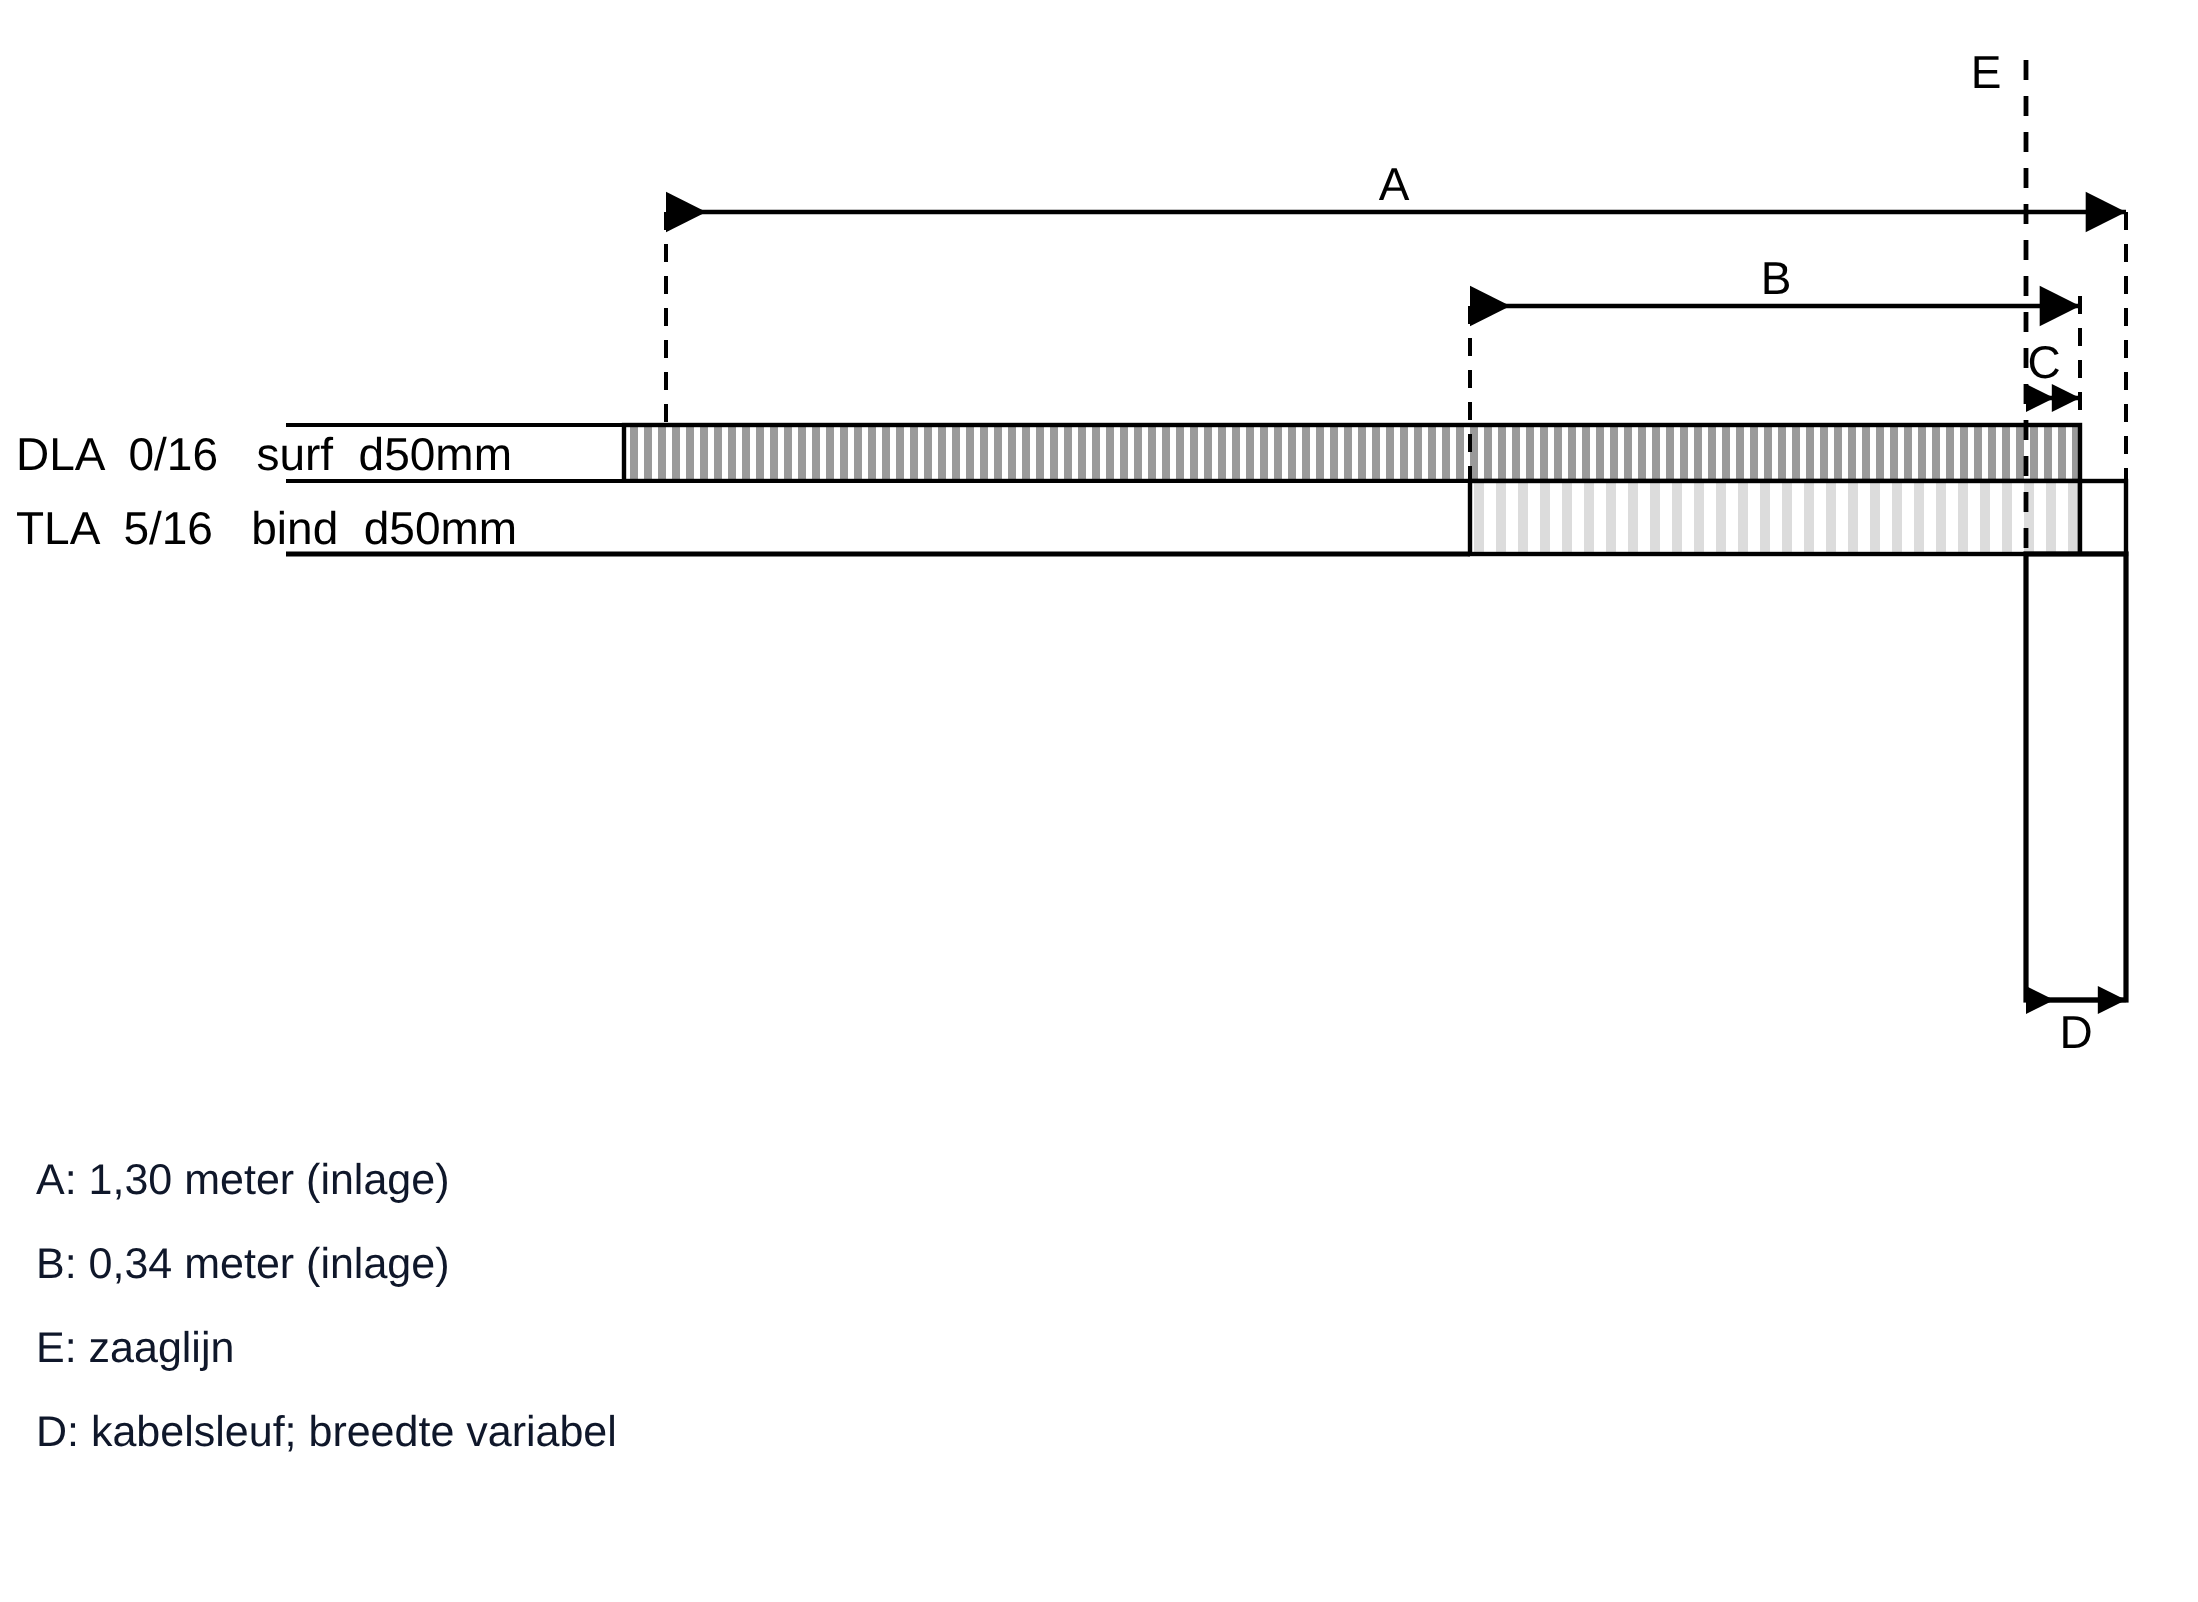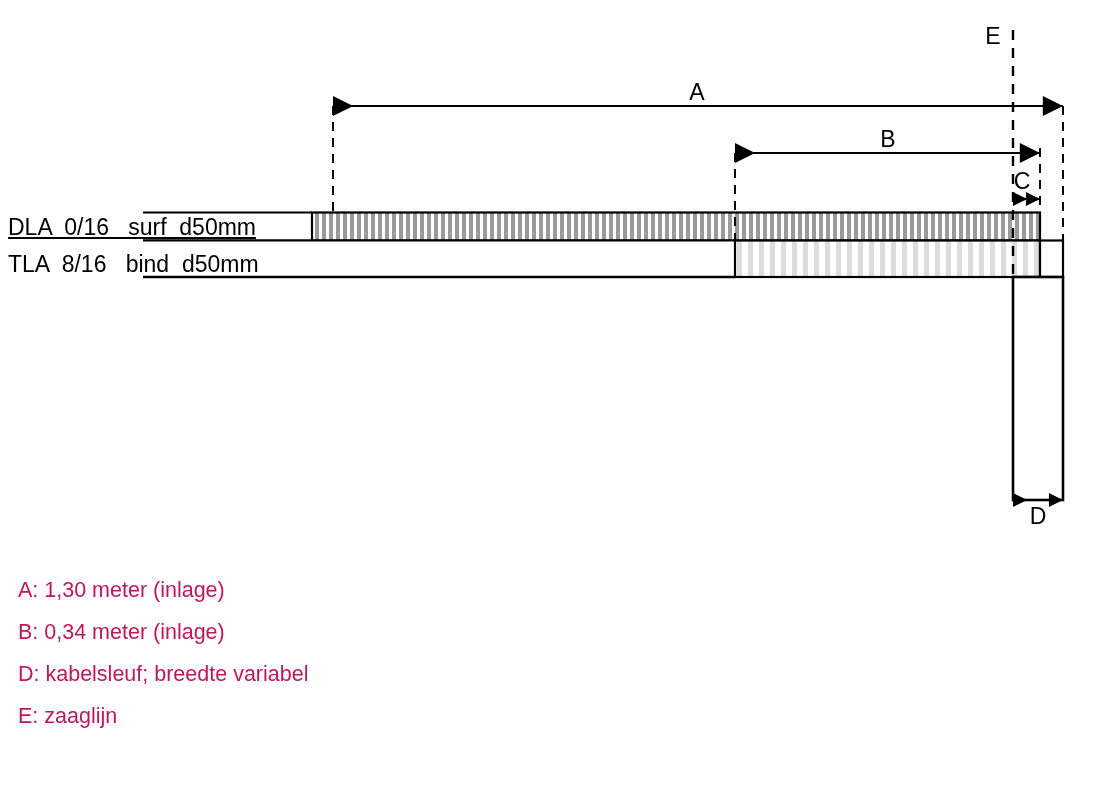--- a/index.html
+++ b/index.html
@@ -43,21 +43,21 @@
     position: absolute;
     left: 18px;
     top: 580px;
     width: 560px;
   }
   .legend-item {
     font-size: 21.5px;
     line-height: 1;
     margin-bottom: 20.5px;
     white-space: pre;
-    color: #be185d;
+    color: #0f172a;
   }
 </style>
 </head>
 <body>
 
 <div id="canvas">
 
   <svg id="diagram" viewBox="0 0 1099 801" xmlns="http://www.w3.org/2000/svg">
     <defs>
       <pattern id="hatchTop" width="7" height="10" patternUnits="userSpaceOnUse">
@@ -128,34 +128,34 @@
 
     <g>
       <line x1="1013" y1="199" x2="1040" y2="199" stroke="#000000" stroke-width="2.2" marker-start="url(#arrowStartS)" marker-end="url(#arrowEndS)"></line>
     </g>
 
     <g>
       <line x1="1013" y1="500" x2="1063" y2="500" stroke="#000000" stroke-width="2.2" marker-start="url(#arrowStartS)" marker-end="url(#arrowEndS)"></line>
     </g>
   </svg>
 
-  <div class="layer-label" style="left:8px; top:216px;text-decoration:underline;">DLA  0/16   surf  d50mm</div>
+  <div class="layer-label" style="left:8px; top:216px;">DLA  0/16   surf  d50mm</div>
 
-  <div class="layer-label" style="left:8px; top:253px;">TLA  8/16   bind  d50mm</div>
+  <div class="layer-label" style="left:8px; top:253px;">TLA  5/16   bind  d50mm</div>
 
   <div class="dim-label" style="left:677px; top:81px; width:40px;">A</div>
 
   <div class="dim-label" style="left:868px; top:128px; width:40px;">B</div>
 
   <div class="dim-label" style="left:1007px; top:170px; width:30px;">C</div>
 
   <div class="dim-label" style="left:1023px; top:505px; width:30px;">D</div>
 
   <div class="dim-label" style="left:978px; top:25px; width:30px;">E</div>
 
   <div class="legend">
     <div class="legend-item">A: 1,30 meter (inlage)</div>
     <div class="legend-item">B: 0,34 meter (inlage)</div>
+    <div class="legend-item">E: zaaglijn</div>
     <div class="legend-item">D: kabelsleuf; breedte variabel</div>
-    <div class="legend-item">E: zaaglijn</div>
   </div>
 
 </div>
 
 </body></html>

